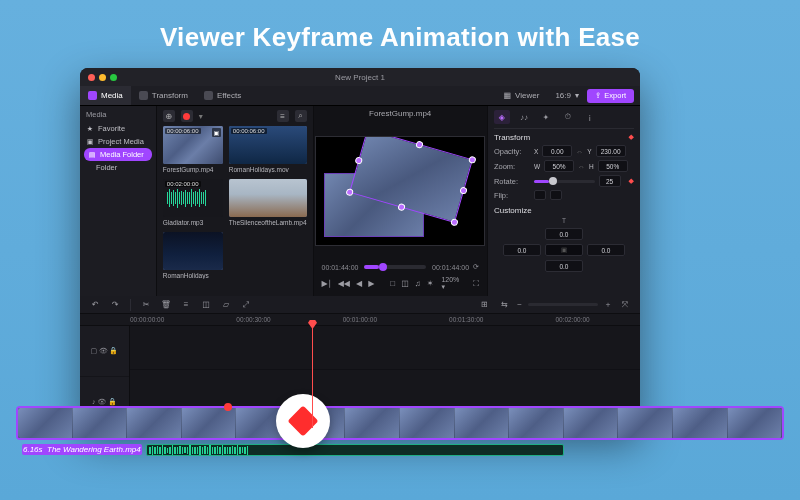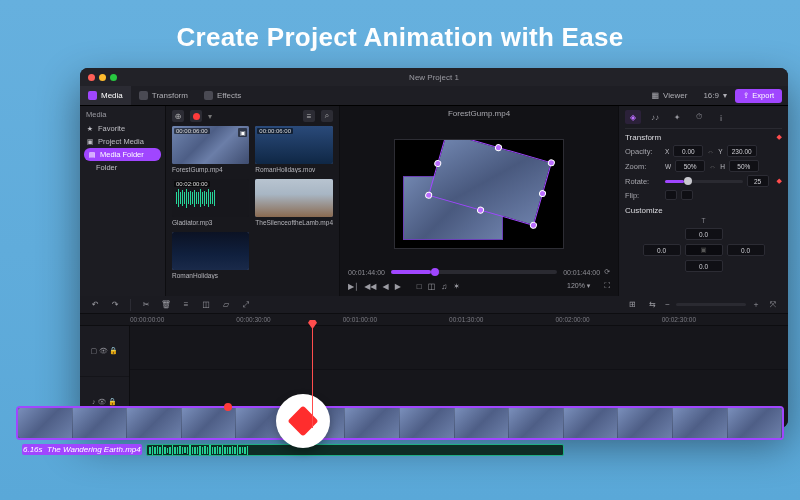--- a/index.html
+++ b/index.html
@@ -1,18 +1,18 @@
 <!DOCTYPE html>
 <html><head>
 <meta charset="utf-8">
 <style>
   * { box-sizing: border-box; margin: 0; padding: 0; font-family: -apple-system, "Helvetica Neue", Arial, sans-serif; }
   body { width: 800px; height: 500px; background: linear-gradient(180deg,#66b0de 0%, #5aa8d8 100%); overflow: hidden; position: relative; }
   .headline { width:100%; text-align:center; color:#fff; font-size:26px; font-weight:600; padding-top:22px; letter-spacing:.3px; }
-  .window { position:absolute; left:80px; top:68px; width:708px; height:360px; background:#1a1a1f; border-radius:8px; box-shadow:0 16px 40px rgba(0,0,0,.45); display:flex; flex-direction:column; overflow:hidden; font-size:8px; color:#c9c9ce; }
+  .window { position:absolute; left:80px; top:68px; width:560px; height:360px; background:#1a1a1f; border-radius:8px; box-shadow:0 16px 40px rgba(0,0,0,.45); display:flex; flex-direction:column; overflow:hidden; font-size:8px; color:#c9c9ce; }
   .titlebar { height:18px; display:flex; align-items:center; padding:0 8px; background:#222228; position:relative; }
   .dots { display:flex; gap:4px; }
   .dot { width:7px; height:7px; border-radius:50%; }
   .dot.r{background:#ff5f57}.dot.y{background:#febc2e}.dot.g{background:#28c840}
   .titlebar .title { position:absolute; left:50%; transform:translateX(-50%); color:#9b9ba2; font-size:8px; }
   .topbar { height:20px; display:flex; align-items:center; background:#1e1e24; border-bottom:1px solid #000; }
   .tab { display:flex; align-items:center; gap:4px; padding:0 8px; height:100%; color:#aeaeb4; cursor:pointer; }
   .tab .ic { width:9px; height:9px; border-radius:2px; }
   .tab.active { background:#2b2b33; color:#fff; }
   .tab.active .ic { background:#a046ff; }
@@ -100,21 +100,21 @@
   .audstrip{position:absolute;left:130px;top:44px;right:220px;height:12px;background:#0e2c25;border:1px solid #1fae84;border-radius:2px;overflow:hidden}
   .audstrip .w{position:absolute;inset:0;display:flex;align-items:center;gap:1px;padding:0 2px}
   .audstrip .w span{width:1.5px;background:#22d394;height:70%}
   .red-pin{position:absolute; left:208px; top:3px; width:8px; height:8px; background:#ff3b3b; border-radius:50%;}
   .focus-ring{position:absolute;left:260px;top:-6px;width:54px;height:54px;border-radius:50%;background:#fff;display:flex;align-items:center;justify-content:center;box-shadow:0 4px 10px rgba(0,0,0,.3)}
   .focus-ring .diamond{width:22px;height:22px;background:#ff2d2d;transform:rotate(45deg);border-radius:3px}
 </style>
 </head>
 <body>
 
-<div class="headline">Create Project Animation with Ease</div>
+<div class="headline">Viewer Keyframe Animation with Ease</div>
 
 <div class="window">
 
   <div class="titlebar">
     <div class="dots">
       <span class="dot r"></span>
       <span class="dot y"></span>
       <span class="dot g"></span>
     </div>
     <span class="title">New Project 1</span>

